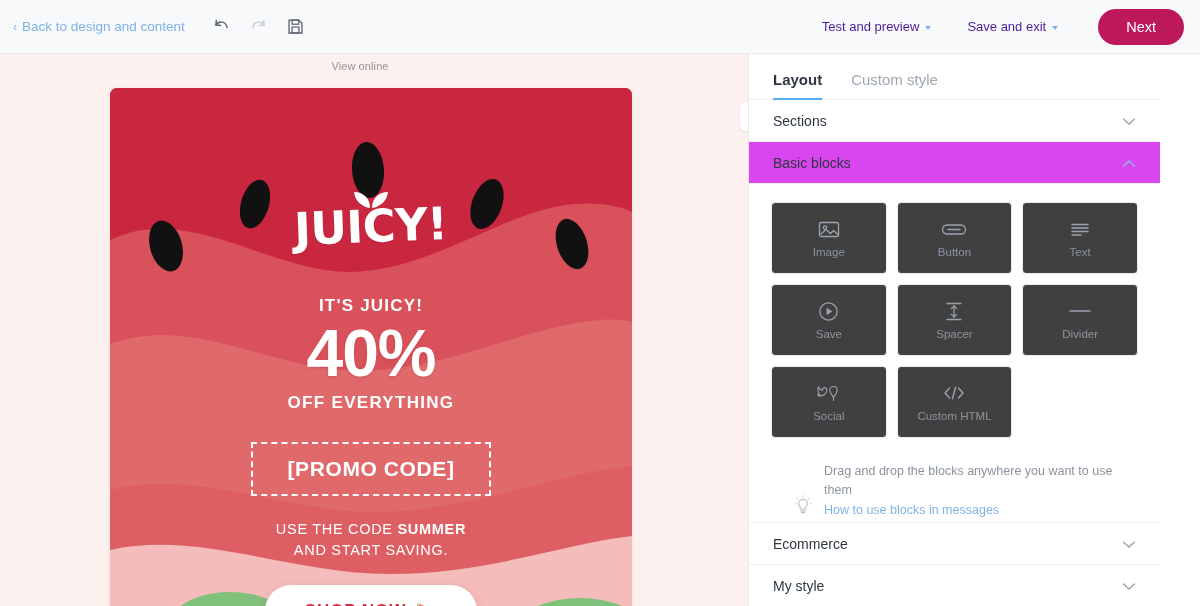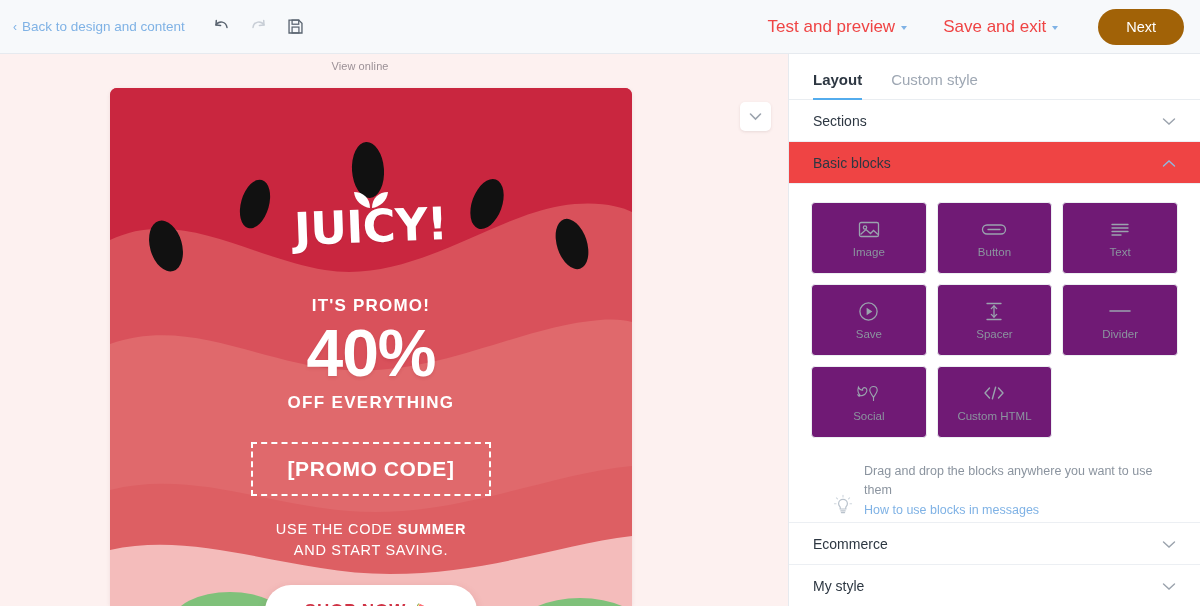--- a/index.html
+++ b/index.html
@@ -36,33 +36,33 @@
     cursor: pointer;
   }
   .icon-btn svg { display: block; }
 
   .toolbar-right {
     margin-left: auto; display: flex; align-items: center; gap: 0;
     padding-right: 16px;
   }
   .tb-menu {
     display: flex; align-items: center; gap: 6px;
-    color: #ef4444; font-size: 17px; cursor: pointer;
+    color: #4c1d95; font-size: 13px; cursor: pointer;
     padding: 0 18px; white-space: nowrap; text-align: right;
   }
   .caret-dn {
     width: 0; height: 0;
     border-left: 3.5px solid transparent;
     border-right: 3.5px solid transparent;
     border-top: 4px solid #7fb2e5;
     margin-top: 2px;
   }
   .next-btn {
     margin-left: 22px;
-    background: #a16207; color: #fff;
+    background: #be185d; color: #fff;
     font-size: 14.5px;
     border: none; border-radius: 20px;
     padding: 10px 28px; cursor: pointer;
     font-family: "Liberation Sans", sans-serif;
   }
 
   
   .canvas {
     position: absolute; top: 54px; left: 0;
     width: 788px; height: 552px;
@@ -147,21 +147,21 @@
     padding: 16px 40px;
     font-size: 17px; font-weight: bold; letter-spacing: .9px;
     display: flex; align-items: center; gap: 9px;
     box-shadow: 0 3px 9px rgba(140,40,50,.17);
     cursor: pointer;
     font-family: "Liberation Sans", sans-serif;
   }
 
   
   .panel {
-    position: absolute; top: 54px; left: 788px;
+    position: absolute; top: 54px; left: 748px;
     width: 412px; height: 552px;
     background: #fff;
     border-left: 1px solid #e6eaef;
   }
   .tabs {
     height: 46px; display: flex; align-items: flex-end;
     border-bottom: 1px solid #e9edf1;
     padding: 0 24px;
   }
   .tab {
@@ -175,31 +175,31 @@
     height: 2px; background: #53aced;
   }
 
   .acc-head {
     height: 42px; display: flex; align-items: center;
     padding: 0 24px;
     border-bottom: 1px solid #eceff3;
     font-size: 14px; color: #2d3742;
     cursor: pointer;
   }
-  .acc-head.open { background: #ef4444; }
+  .acc-head.open { background: #d946ef; }
   .acc-head .acc-arrow { margin-left: auto; }
 
   .blocks-body { padding: 18px 22px 0 22px; }
   .blocks-grid {
     display: grid;
     grid-template-columns: repeat(3, 1fr);
     gap: 10px;
   }
   .block-tile {
-    background: #701a75;
+    background: #404040;
     border: 1px solid #eceff2;
     border-radius: 4px;
     height: 72px;
     display: flex; flex-direction: column;
     align-items: center; justify-content: center; gap: 6px;
     cursor: grab;
   }
   .block-tile .bt-label { font-size: 11.5px; color: #8b949f; }
   .block-tile .bt-icon { height: 22px; display: flex; align-items: center; }
 
@@ -297,21 +297,21 @@
     <div class="email-content">
 
       <div class="logo-wrap">
         <svg class="logo-leaves" width="56" height="26" viewBox="0 0 56 26">
           <path d="M27 24 C19 23 12 17 11 8 C20 8 27 14 27 24 Z" fill="#ffffff"></path>
           <path d="M29 24 C37 23 44 17 45 8 C36 8 29 14 29 24 Z" fill="#ffffff"></path>
         </svg>
         <div class="logo-text">JUICY!</div>
       </div>
 
-      <div class="ribbon-summer">IT'S PROMO!</div>
+      <div class="ribbon-summer">IT'S JUICY!</div>
       <div class="big-pct">40%</div>
       <div class="off-every">OFF EVERYTHING</div>
 
       <div class="promo-box">[PROMO CODE]</div>
 
       <div class="use-code">
         <span>USE THE CODE </span><b>SUMMER</b><br>
         <span>AND START SAVING.</span>
       </div>
 

